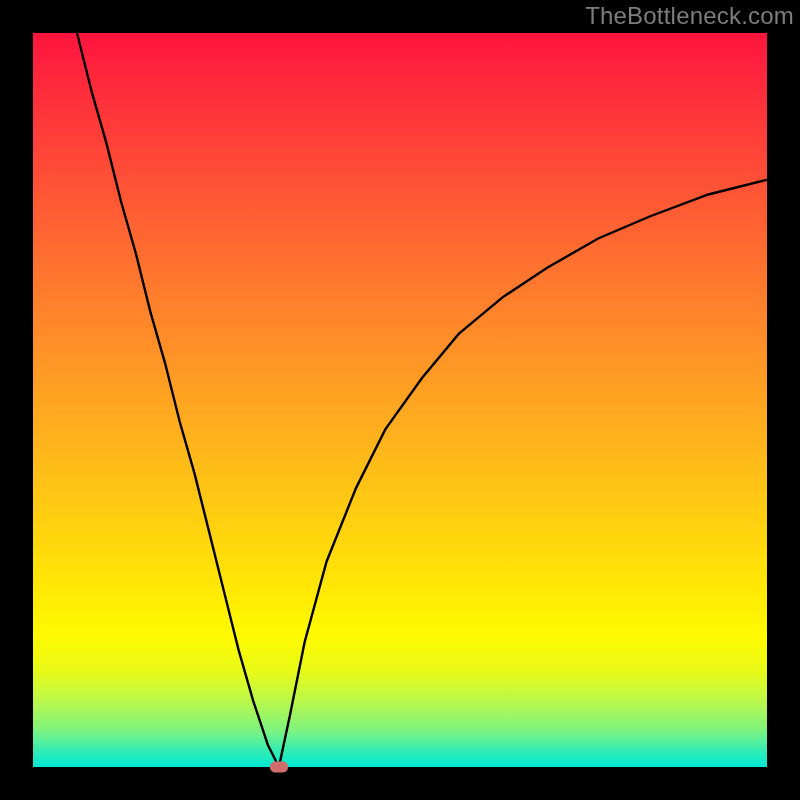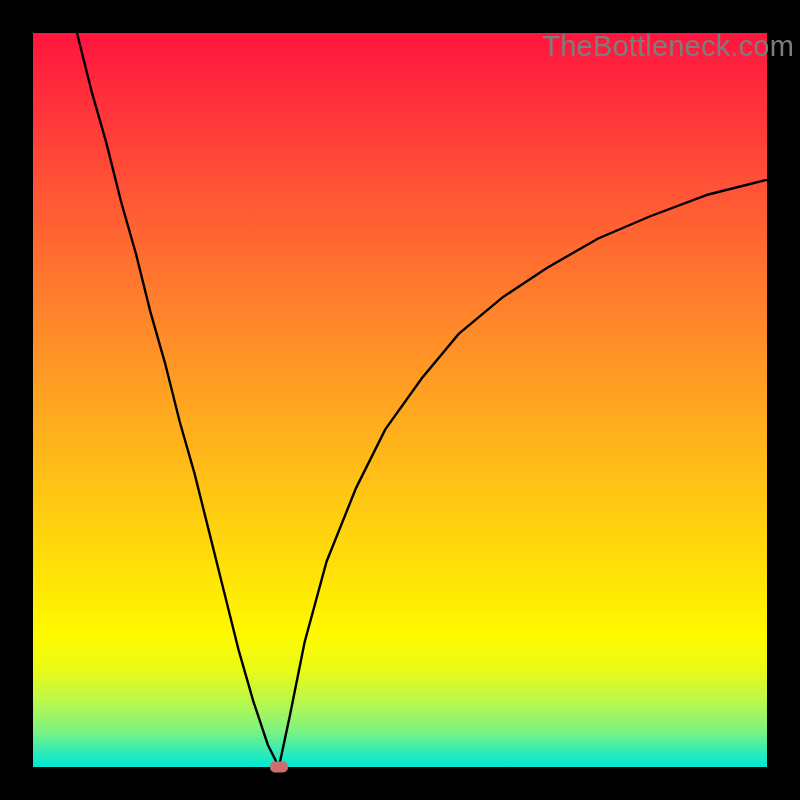--- a/index.html
+++ b/index.html
@@ -59,24 +59,23 @@
     height: 11px;
     background: #cf6d6d;
     border-radius: 5px;
     transform: translate(-50%, -50%);
   }
   .watermark {
     position: absolute;
     top: 2px;
     right: 6px;
     color: #7d7d7d;
-    font-size: 29px;
+    font-size: 24px;
     font-weight: 500;
     letter-spacing: 0.2px;
-    margin-top: 28px;
   }
 </style>
 </head>
 <body>
 
 <div class="frame">
   <div class="plot-area">
     <svg class="curve-svg" viewBox="0 0 734 734" preserveAspectRatio="none">
       <path id="left-path" class="curve-path" d="M44.0 0.0 L58.7 58.7 L73.4 110.1 L88.1 168.8 L102.8 220.2 L117.4 278.9 L132.1 330.3 L146.8 389.0 L161.5 440.4 L176.2 499.1 L190.8 557.8 L205.5 616.6 L220.2 667.9 L234.9 712.0 L245.9 734.0"></path>
       <path id="right-path" class="curve-path" d="M245.9 734.0 L256.9 682.6 L271.6 609.2 L293.6 528.5 L323.0 455.1 L352.3 396.4 L389.0 345.0 L425.7 300.9 L469.8 264.2 L513.8 234.9 L565.2 205.5 L616.6 183.5 L675.3 161.5 L734.0 146.8"></path>

